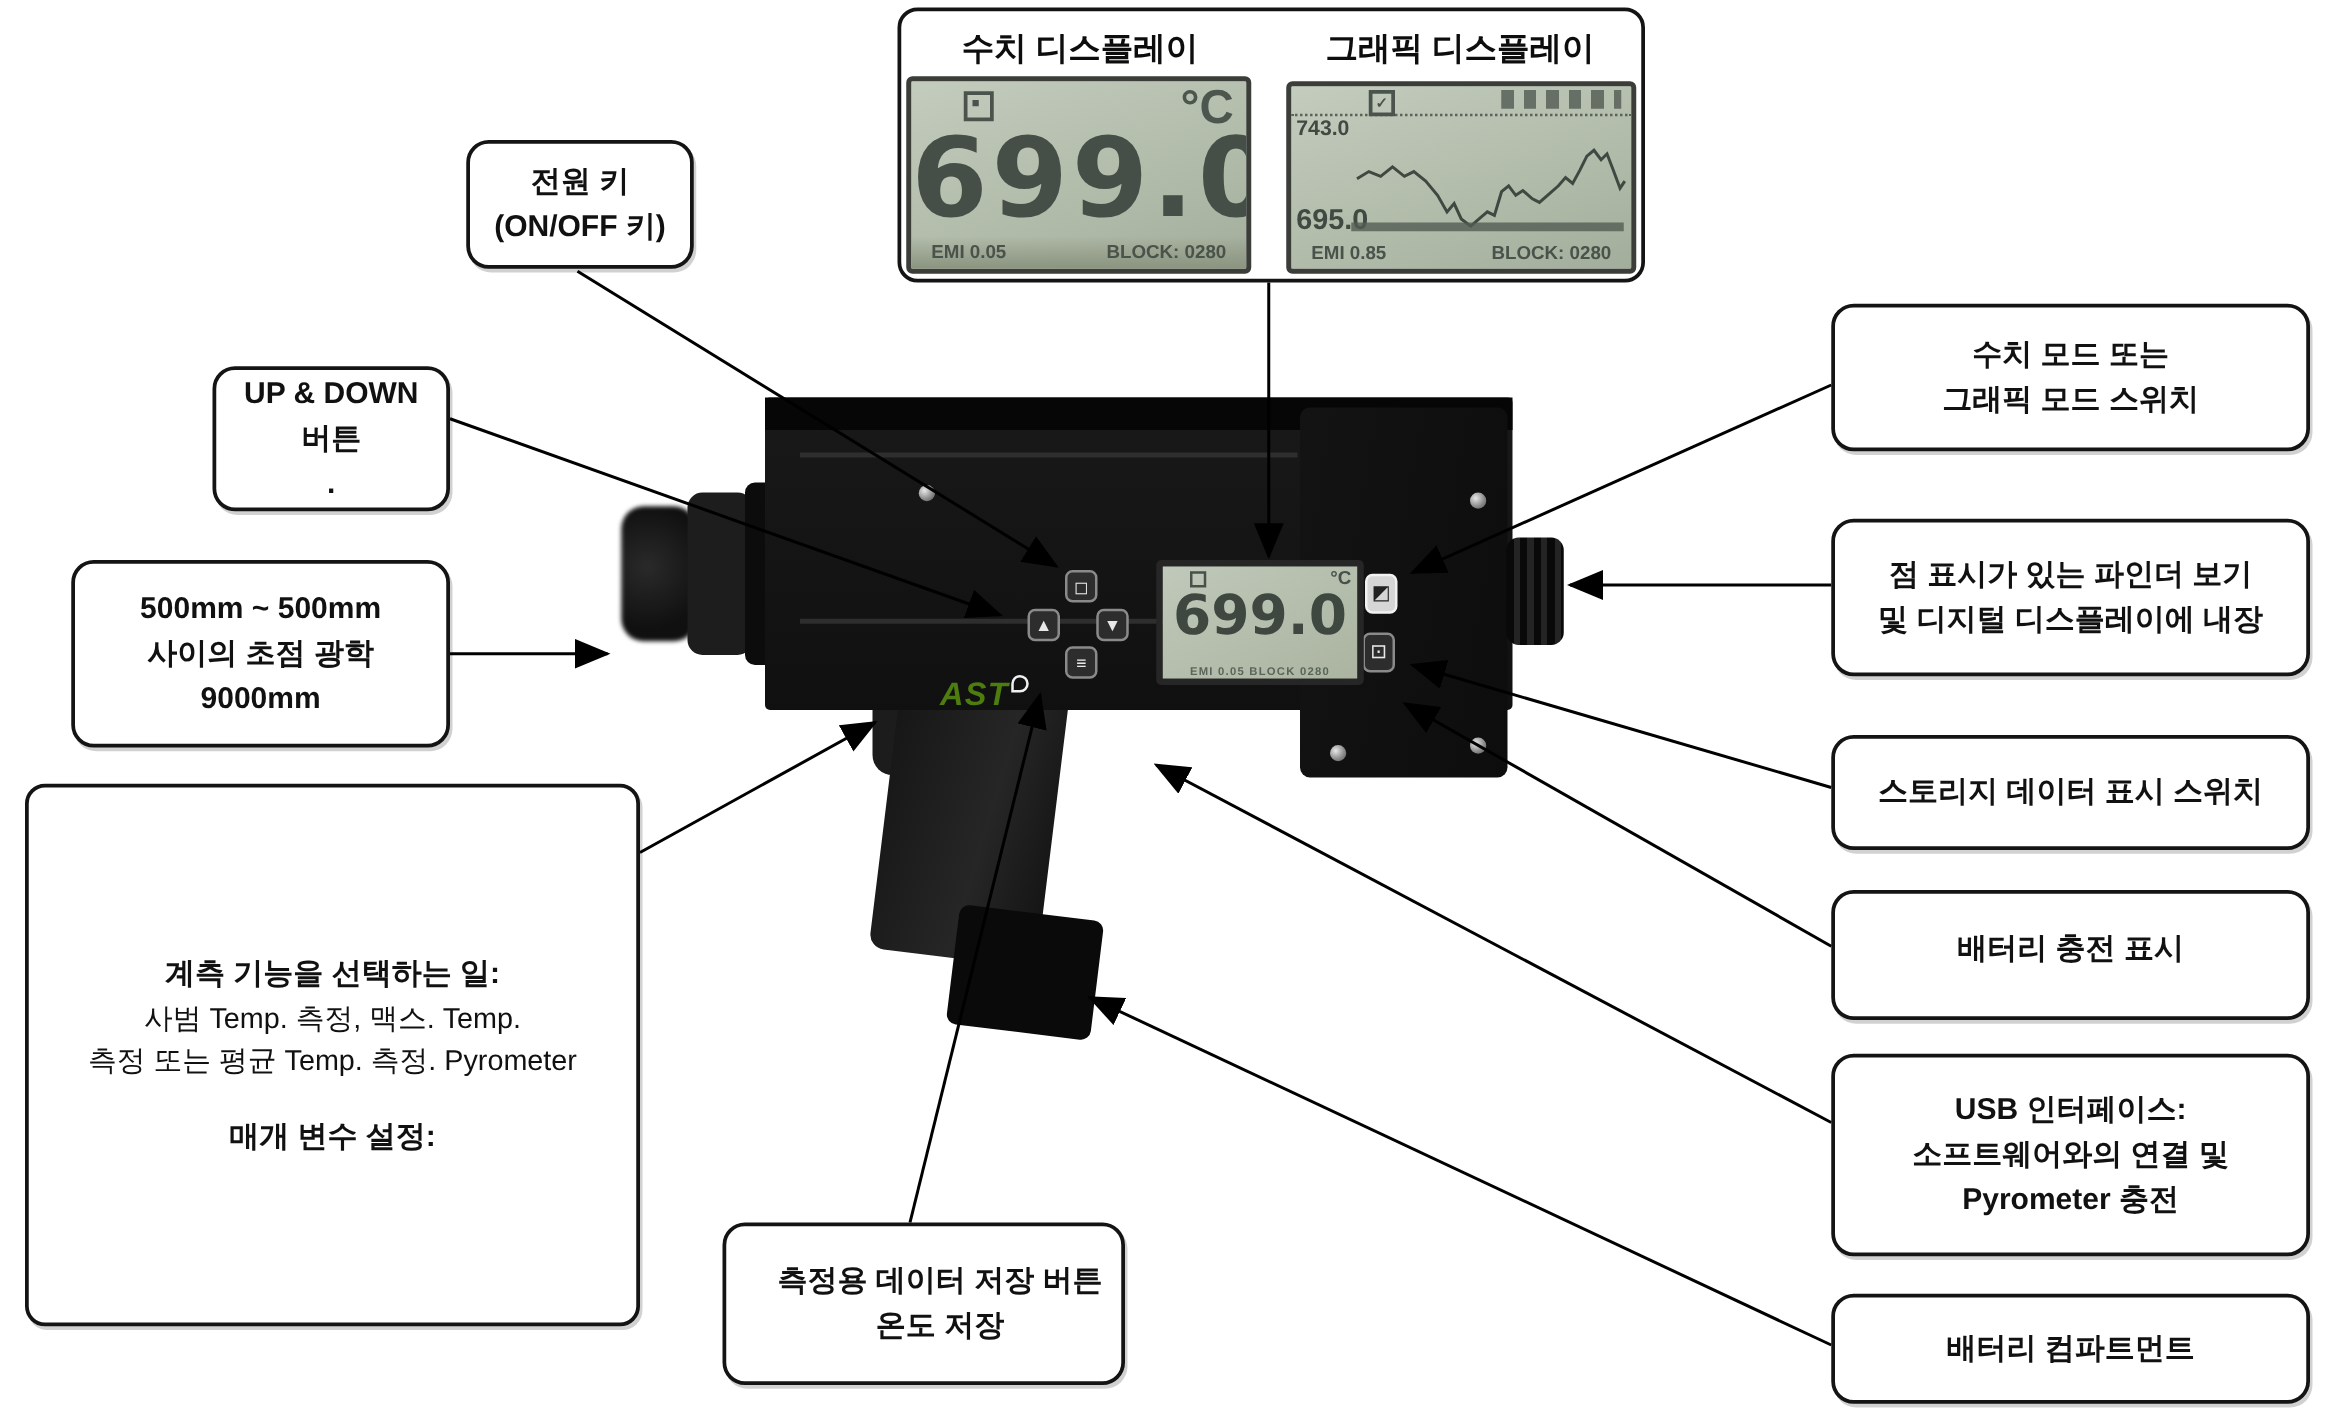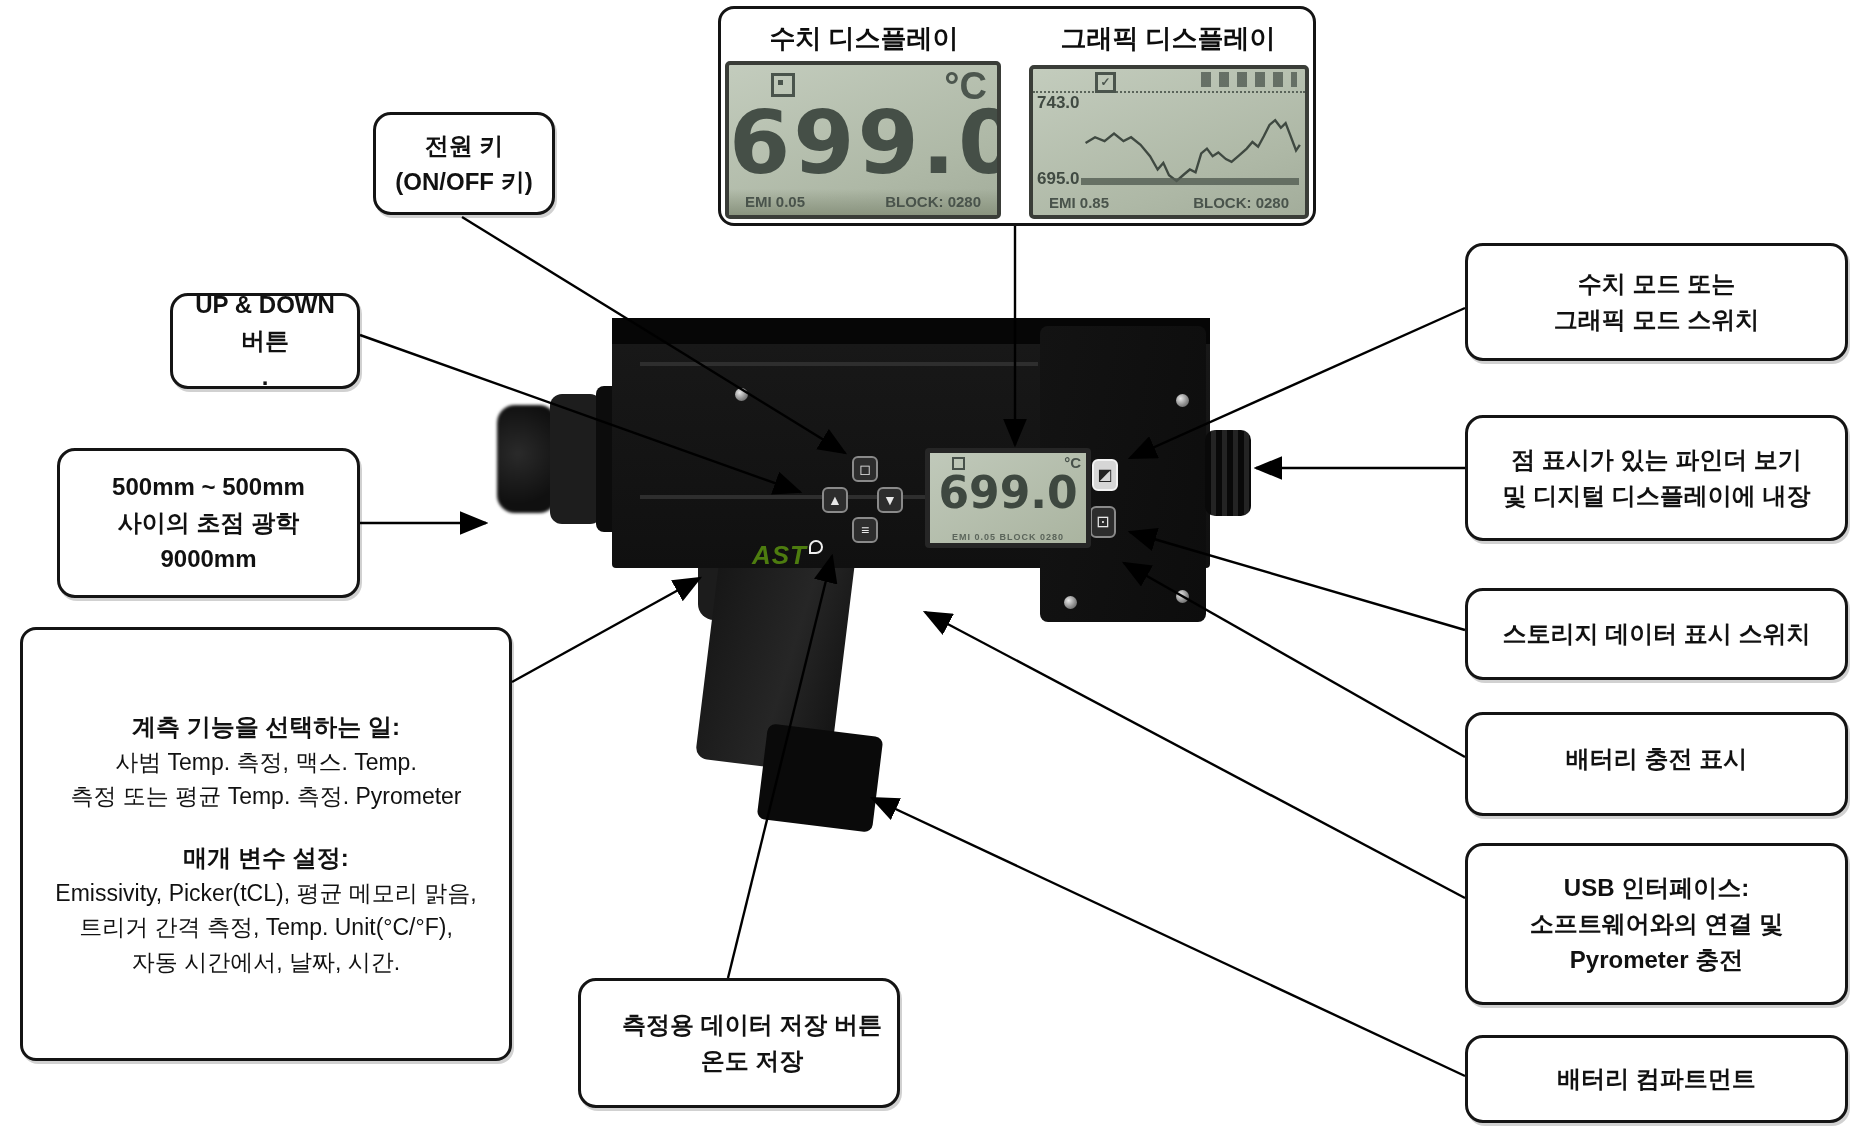--- a/index.html
+++ b/index.html
@@ -5,21 +5,21 @@
   html,body{margin:0;padding:0;background:#fff;}
   .canvas{position:relative;width:1864px;height:1138px;background:#ffffff;overflow:hidden;
           font-family:"Liberation Sans",sans-serif;color:#111;}
 
   
   .callout{position:absolute;background:#fff;border:3px solid #141414;border-radius:18px;
            display:flex;align-items:center;justify-content:center;text-align:center;
            white-space:pre-line;font-size:24px;font-weight:700;line-height:1.5;color:#111;
            box-shadow:2px 3px 0 rgba(0,0,0,.18);padding:6px 10px;box-sizing:border-box;z-index:30;}
   .co-power{left:373px;top:112px;width:182px;height:103px;}
-  .co-updown{left:170px;top:293px;width:190px;height:96px;}
+  .co-updown{left:170px;top:293px;width:190px;height:116px;}
   .co-optics{left:57px;top:448px;width:303px;height:150px;}
   .co-functions{left:20px;top:627px;width:492px;height:434px;flex-direction:column;font-weight:400;font-size:23px;border-radius:16px;}
   .co-functions .t{font-weight:700;font-size:24px;}
   .co-functions .gap{height:26px;}
   .co-save{left:578px;top:978px;width:322px;height:130px;padding-left:36px;}
   .co-mode{left:1465px;top:243px;width:383px;height:118px;}
   .co-finder{left:1465px;top:415px;width:383px;height:126px;}
   .co-storage{left:1465px;top:588px;width:383px;height:92px;}
   .co-battind{left:1465px;top:712px;width:383px;height:104px;align-items:flex-start;padding-top:26px;}
   .co-usb{left:1465px;top:843px;width:383px;height:162px;}
@@ -42,21 +42,21 @@
              font-size:88px;font-weight:700;color:#454f47;letter-spacing:3px;}
   .num-footer{position:absolute;left:0;bottom:0;width:100%;height:26px;display:flex;justify-content:space-between;
               padding:4px 16px 0;box-sizing:border-box;font-size:15px;font-weight:700;color:#49534b;
               background:linear-gradient(#0000,#8a947f);}
   .g-topbar{position:absolute;left:0;top:0;width:100%;height:22px;border-bottom:2px dotted #5a645a;}
   .g-check{position:absolute;left:62px;top:3px;width:15px;height:15px;border:3px solid #4a544c;font-size:12px;
            line-height:14px;text-align:center;color:#4a544c;font-weight:700;}
   .g-blocks{position:absolute;right:8px;top:3px;width:96px;height:15px;
             background:repeating-linear-gradient(90deg,#4a544c 0 10px,transparent 10px 18px);opacity:.75;}
   .g-max{position:absolute;left:4px;top:24px;font-size:17px;font-weight:700;color:#404a42;}
-  .g-min{position:absolute;left:4px;bottom:26px;font-size:17px;font-weight:700;color:#404a42;}
+  .g-min{position:absolute;left:4px;bottom:26px;font-size:23px;font-weight:700;color:#404a42;}
   .g-minbar{position:absolute;left:48px;right:6px;bottom:30px;height:7px;background:#525c52;opacity:.8;}
   .g-footer{position:absolute;left:0;bottom:0;width:100%;height:24px;display:flex;justify-content:space-between;
             padding:3px 16px 0;box-sizing:border-box;font-size:15px;font-weight:700;color:#49534b;}
   .g-plot{position:absolute;left:0;top:0;width:100%;height:100%;}
 
   
   .dev{position:absolute;z-index:10;}
   .body-main{left:612px;top:318px;width:598px;height:250px;background:linear-gradient(#191919,#141414 55%,#101010);border-radius:4px;}
   .body-topface{left:612px;top:318px;width:598px;height:26px;background:#060606;}
   .groove{position:absolute;left:640px;width:398px;height:4px;background:#2e2e2e;z-index:11;}
@@ -209,23 +209,20 @@
   <div class="callout co-optics">500mm ~ 500mm
 사이의 초점 광학
 9000mm</div>
 
   <div class="callout co-functions">
     <div class="t">계측 기능을 선택하는 일:</div>
     <div>사범 Temp. 측정, 맥스. Temp.
 측정 또는 평균 Temp. 측정. Pyrometer</div>
     <div class="gap"></div>
     <div class="t">매개 변수 설정:</div>
-    <div>Emissivity, Picker(tCL), 평균 메모리 맑음,
-트리거 간격 측정, Temp. Unit(°C/°F),
-자동 시간에서, 날짜, 시간.</div>
   </div>
 
   <div class="callout co-save">측정용 데이터 저장 버튼
 온도 저장</div>
   <div class="callout co-mode">수치 모드 또는
 그래픽 모드 스위치</div>
   <div class="callout co-finder">점 표시가 있는 파인더 보기
 및 디지털 디스플레이에 내장</div>
   <div class="callout co-storage">스토리지 데이터 표시 스위치</div>
   <div class="callout co-battind">배터리 충전 표시</div>

